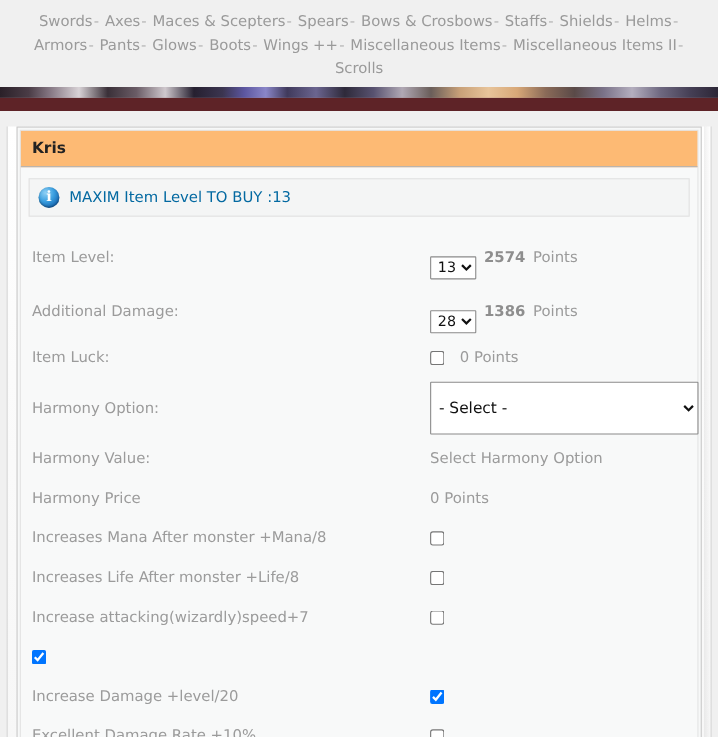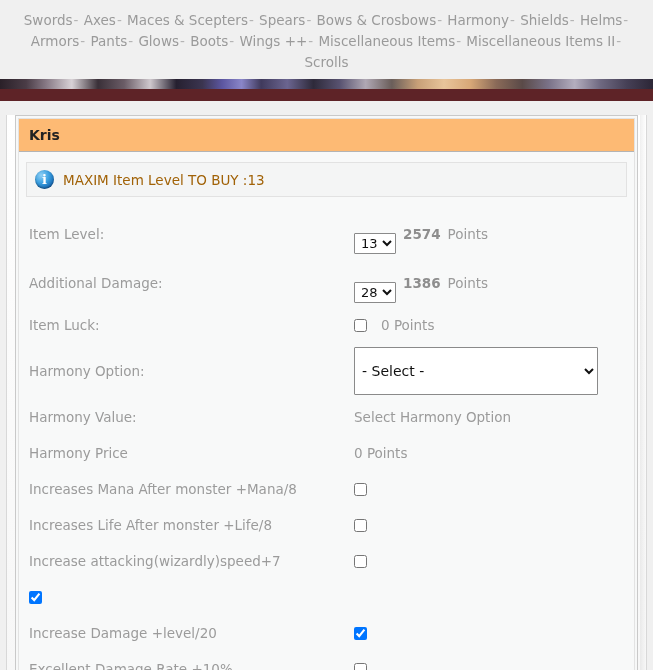--- a/index.html
+++ b/index.html
@@ -110,33 +110,34 @@
     font-weight: bold;
     font-size: 13px;
     font-family: "DejaVu Serif", "Liberation Serif", serif;
     display: flex;
     align-items: center;
     justify-content: center;
     flex: none;
     line-height: 1;
   }
   .notice-text {
-    color: #a16207;
+    color: #0369a1;
     font-size: 13.5px;
   }
 
   
   .form {
     padding: 8px 0 6px 0;
   }
   .row {
     display: flex;
     align-items: center;
     min-height: 28px;
     padding: 4px 12px 4px 10px;
+    gap: 37px;
   }
   .row .label {
     color: #9b9b9b;
     font-size: 13.5px;
     flex: none;
   }
   .row .ctl {
     display: flex;
     align-items: center;
     gap: 7px;
@@ -194,21 +195,21 @@
 </head>
 <body>
 
 <div class="topnav">
   <span>
     <a href="#">Swords</a><span class="sep">-</span>
     <a href="#">Axes</a><span class="sep">-</span>
     <a href="#">Maces &amp; Scepters</a><span class="sep">-</span>
     <a href="#">Spears</a><span class="sep">-</span>
     <a href="#">Bows &amp; Crosbows</a><span class="sep">-</span>
-    <a href="#">Harmony</a><span class="sep">-</span>
+    <a href="#">Staffs</a><span class="sep">-</span>
     <a href="#">Shields</a><span class="sep">-</span>
     <a href="#">Helms</a><span class="sep">-</span>
     <a href="#">Armors</a><span class="sep">-</span>
     <a href="#">Pants</a><span class="sep">-</span>
   </span>
   <span>
     <a href="#">Glows</a><span class="sep">-</span>
     <a href="#">Boots</a><span class="sep">-</span>
     <a href="#">Wings ++</a><span class="sep">-</span>
     <a href="#">Miscellaneous Items</a><span class="sep">-</span>

